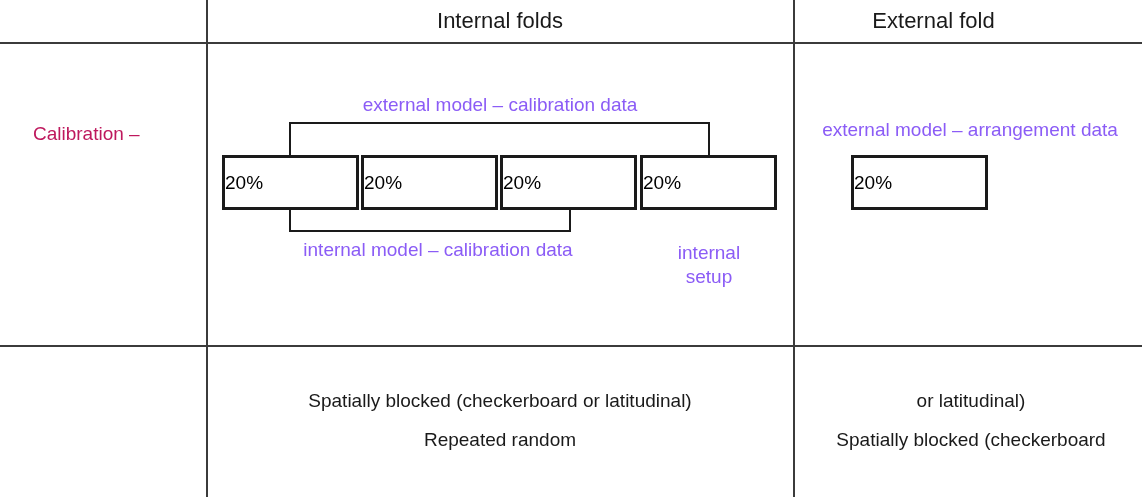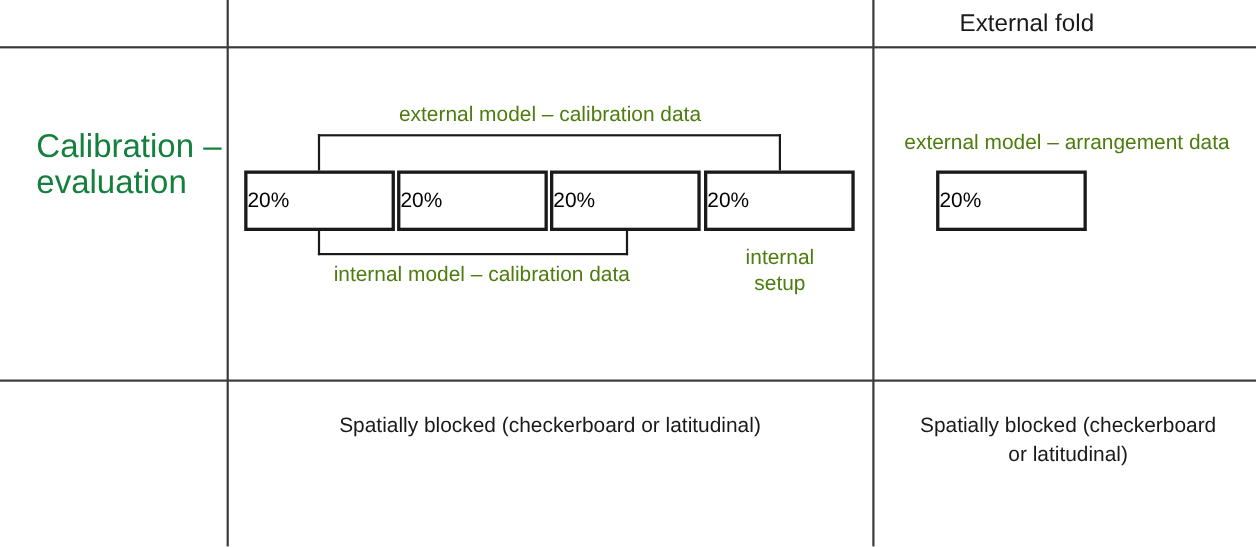--- a/index.html
+++ b/index.html
@@ -16,67 +16,67 @@
   .vrule{position:absolute;width:2px;background:#3b3b3b;}
 
   
   .hdr{
     position:absolute;text-align:center;
     font-size:22px;line-height:26px;color:#1a1a1a;white-space:nowrap;
   }
 
   
   .rowlabel{
-    position:absolute;font-size:30px;line-height:32px;color:#15803d;
+    position:absolute;font-size:19px;line-height:32px;color:#be185d;
     text-align:left;
   }
 
   
   .foldbox{
     position:absolute;box-sizing:border-box;
     border:3px solid #1a1a1a;background:#ffffff;
     display:flex;align-items:center;justify-content:flex-start;
     font-size:19px;color:#000000;
   }
   .foldbox span{pointer-events:none;}
 
   
   .brk-h{position:absolute;height:2px;background:#1a1a1a;}
   .brk-v{position:absolute;width:2px;background:#1a1a1a;}
 
   
   .cap{
-    position:absolute;font-size:19px;line-height:24px;color:#4d7c0f;
+    position:absolute;font-size:19px;line-height:24px;color:#8b5cf6;
     text-align:center;
   }
   .cap-nowrap{white-space:nowrap;}
 
   
   .bodytext{
     position:absolute;font-size:19px;line-height:26px;
     text-align:center;color:#1a1a1a;
   }
   .bodytext .or{font-weight:bold;display:block;}
-  .bodytext .ln{display:block;}
+  .bodytext .ln{display:block;margin-top:13px;}
 </style>
 </head>
 <body>
 
 <div id="page">
 
   <div class="hrule" style="top:42px;"></div>
   <div class="hrule" style="top:345px;"></div>
   <div class="vrule" style="left:206px;top:0;height:497px;"></div>
   <div class="vrule" style="left:793px;top:0;height:497px;"></div>
 
+  <div class="hdr" style="left:206px;top:8px;width:588px;">Internal folds</div>
   <div class="hdr" style="left:794px;top:8px;width:279px;">External fold</div>
 
   <div class="rowlabel" style="left:33px;top:118px;width:170px;">
     <span class="ln" style="display:block;">Calibration –</span>
-    <span class="ln" style="display:block;">evaluation</span>
   </div>
 
 
   <div class="cap cap-nowrap" style="left:280px;top:93px;width:440px;">external model – calibration data</div>
 
   <div class="brk-h" style="left:289px;top:122px;width:421px;"></div>
   <div class="brk-v" style="left:289px;top:122px;height:35px;"></div>
   <div class="brk-v" style="left:708px;top:122px;height:35px;"></div>
 
   <div class="foldbox" style="left:222px;top:155px;width:137px;height:55px;">
@@ -92,32 +92,33 @@
     <span>20%</span>
   </div>
 
   <div class="brk-h" style="left:289px;top:230px;width:282px;"></div>
   <div class="brk-v" style="left:289px;top:208px;height:24px;"></div>
   <div class="brk-v" style="left:569px;top:208px;height:24px;"></div>
 
   <div class="cap cap-nowrap" style="left:278px;top:238px;width:320px;">internal model – calibration data</div>
 
   <div class="cap" style="left:650px;top:223px;width:118px;">
-    <span class="ln" style="display:block;">internal</span>
+    <span class="ln" style="display:block;margin-top:18px;">internal</span>
     <span class="ln" style="display:block;">setup</span>
   </div>
 
   <div class="cap cap-nowrap" style="left:820px;top:118px;width:300px;">external model – arrangement data</div>
 
   <div class="foldbox" style="left:851px;top:155px;width:137px;height:55px;">
     <span>20%</span>
   </div>
 
   <div class="bodytext" style="left:216px;top:375px;width:568px;">
     <span class="ln">Spatially blocked (checkerboard or latitudinal)</span>
+    <span class="ln">Repeated random</span>
   </div>
 
   <div class="bodytext" style="left:812px;top:375px;width:318px;">
+    <span class="ln">or latitudinal)</span>
     <span class="ln">Spatially blocked (checkerboard</span>
-    <span class="ln">or latitudinal)</span>
   </div>
 
 </div>
 
 </body></html>

